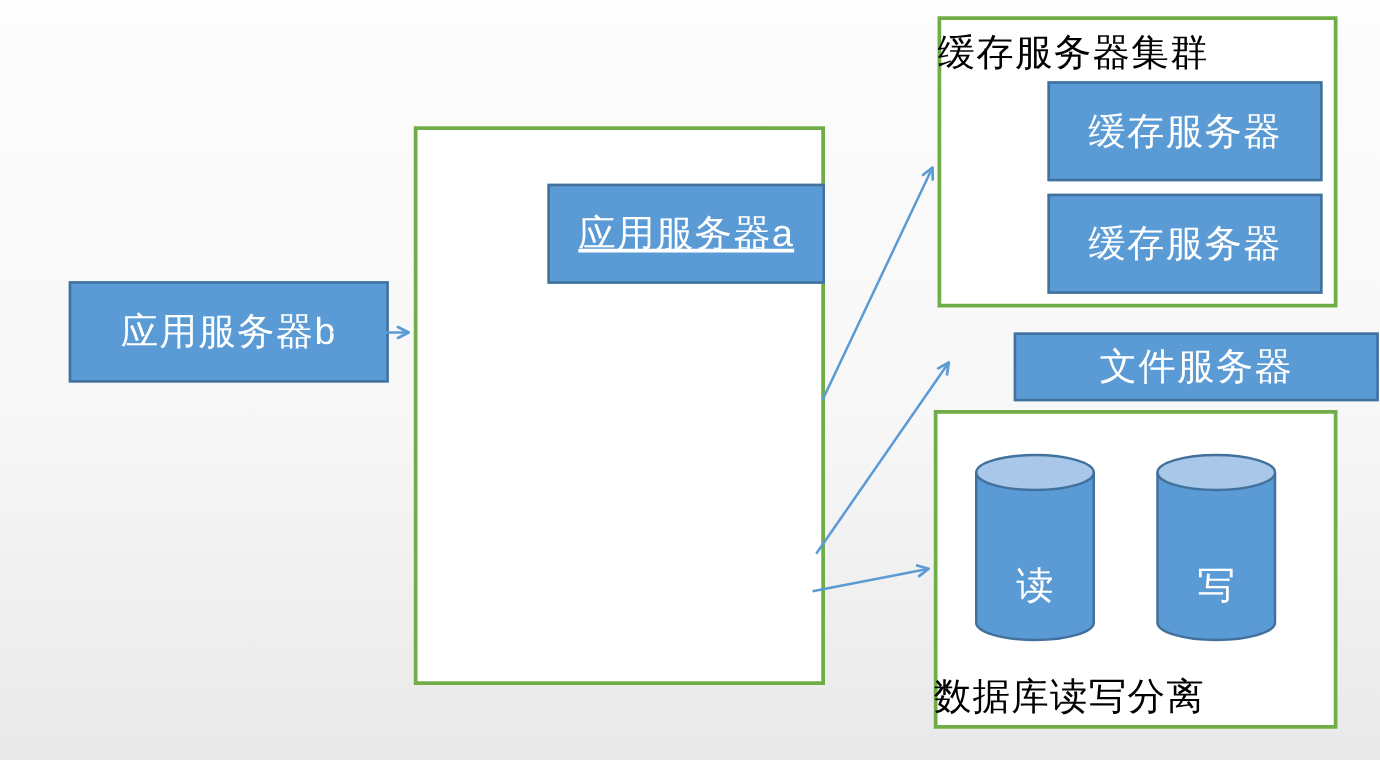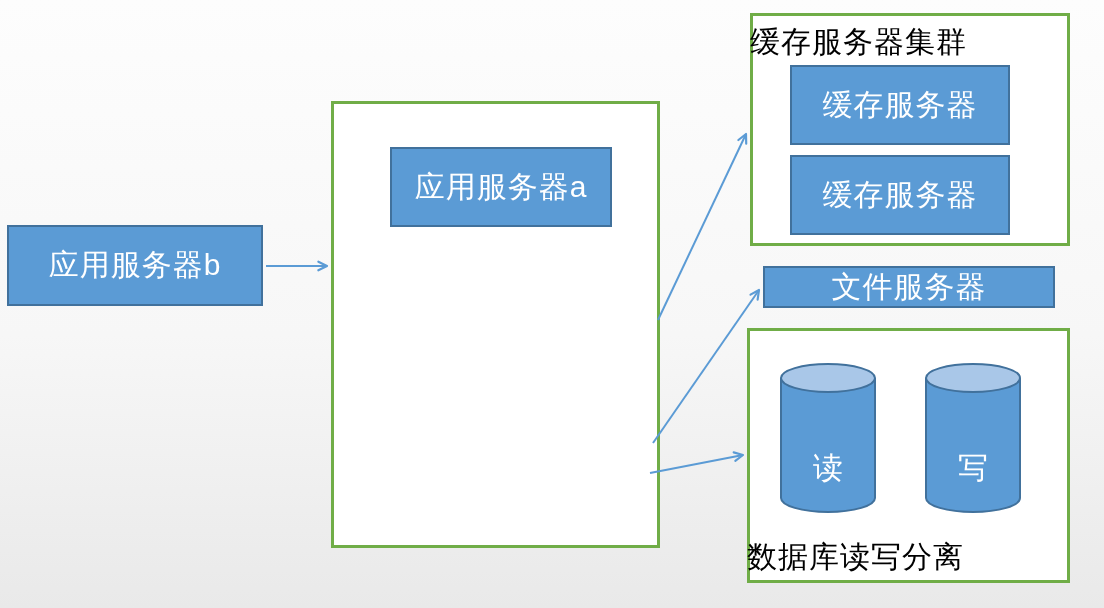--- a/index.html
+++ b/index.html
@@ -19,49 +19,50 @@
     box-sizing: border-box;
     background: var(--box-fill);
     border: 2px solid var(--box-border);
     color: var(--box-text);
     display: flex;
     align-items: center;
     justify-content: center;
     font-size: 30px;
     letter-spacing: 1px;
     white-space: nowrap;
+    margin-left: 48px;
   }
   .group {
     position: absolute;
     box-sizing: border-box;
     background: #ffffff;
     border: 3px solid var(--container-border);
   }
   .group-title {
     position: absolute;
     color: var(--title-text);
     font-size: 30px;
     letter-spacing: 1px;
     text-align: left;
     white-space: nowrap;
   }
   
   #lb-box   { left:7px;   top:225px; width:256px; height:81px; }
   
   #app-group{ left:331px; top:101px; width:329px; height:447px; }
-  #app-a    { left:390px; top:147px; width:222px; height:80px; }
+  #app-a    { left:390px; top:147px; width:222px; height:80px;text-decoration:underline; }
   #app-b    { left:390px; top:257px; width:222px; height:80px; }
   #app-c    { left:390px; top:390px; width:222px; height:80px; }
   
   #cache-group { left:750px; top:13px; width:320px; height:233px; }
   #cache-title { left:750px; top:22px; width:320px; }
   #cache-1  { left:790px; top:65px;  width:220px; height:80px; }
   #cache-2  { left:790px; top:155px; width:220px; height:80px; }
   
-  #file-box { left:763px; top:266px; width:292px; height:42px; }
+  #file-box { left:763px; top:266px; width:292px; height:55px; }
   
   #db-group { left:747px; top:328px; width:323px; height:255px; }
   #db-title { left:747px; top:537px; width:268px; }
   .cylinder {
     position: absolute;
     width: 100px;
     height: 153px;
   }
   #cyl-read  { left:778px; top:362px; }
   #cyl-write { left:923px; top:362px; }

